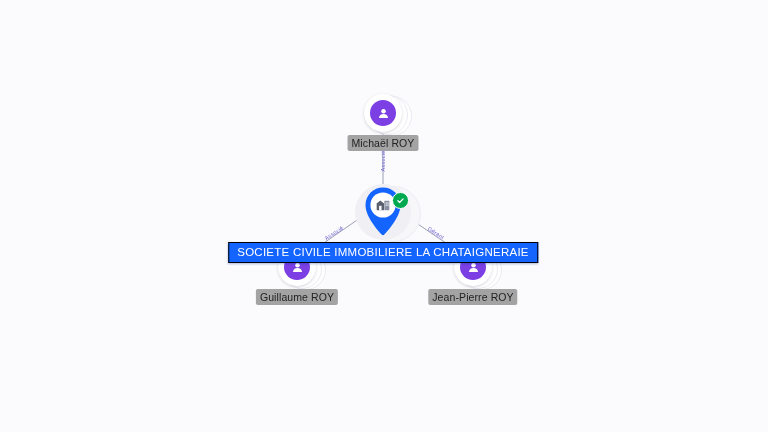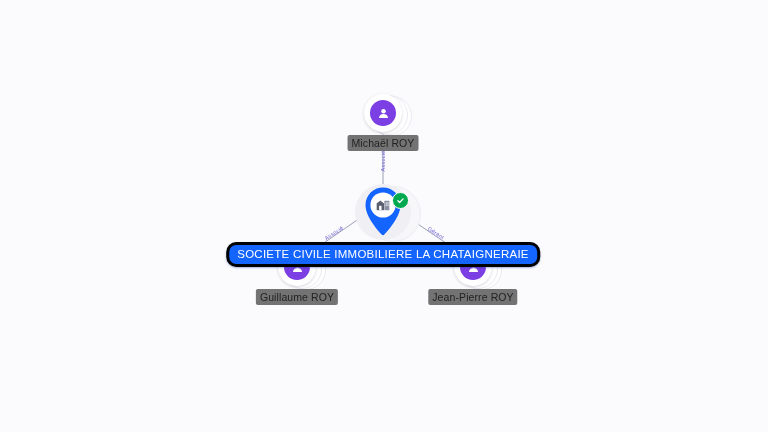--- a/index.html
+++ b/index.html
@@ -91,21 +91,21 @@
     background: #ffffff;
     border: 1px solid #eaeaf2;
   }
 
   
   .node-label {
     position: absolute;
     white-space: nowrap;
     font-size: 10.5px;
     color: #222222;
-    background: #737373;
+    background: #a3a3a3;
     padding: 2px 4px;
     border-radius: 2px;
     transform: translateX(-50%);
     top: 22px;
     left: 0;
     z-index: 6;
     letter-spacing: 0.1px;
   }
 
   
@@ -157,23 +157,23 @@
   .company-label {
     position: absolute;
     left: 0;
     top: 30px;
     transform: translateX(-50%);
     background: #1464ff;
     color: #ffffff;
     font-size: 11.5px;
     letter-spacing: 0.25px;
     padding: 3px 8px 4px 8px;
-    border-radius: 10px;
+    border-radius: 0;
     white-space: nowrap;
-    border: 3px solid #000000;
+    border: 1px solid #000000;
     box-shadow: 0 1px 2px rgba(10,50,160,0.35);
     z-index: 20;
   }
 
   
   .edge-label {
     position: absolute;
     font-size: 5.6px;
     color: #6f5fd0;
     white-space: nowrap;

